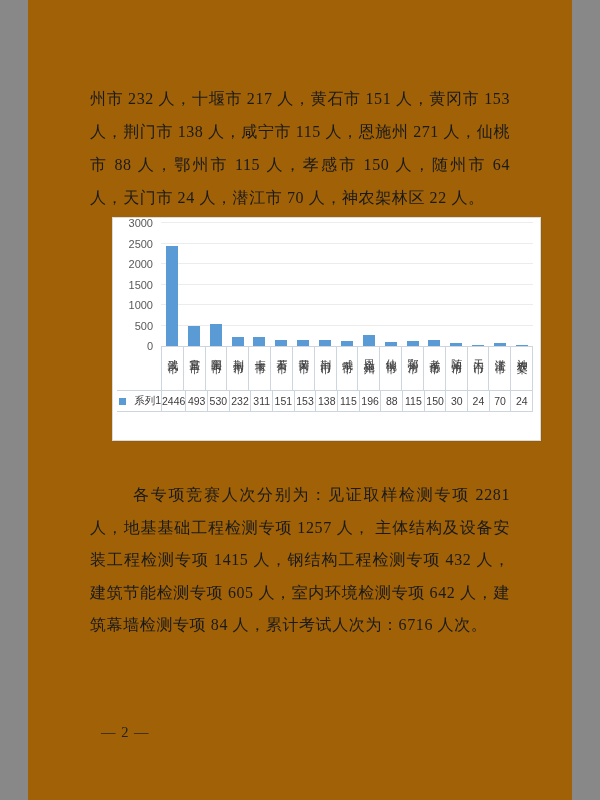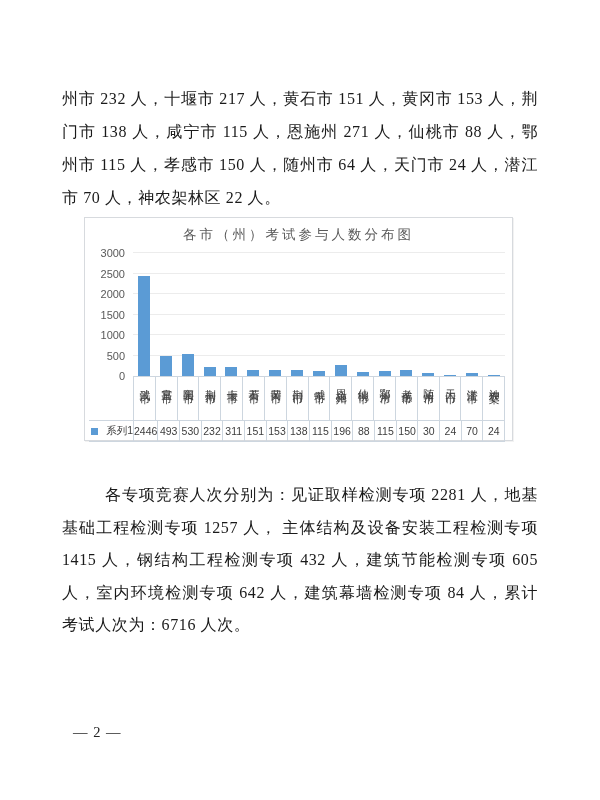--- a/index.html
+++ b/index.html
@@ -1,20 +1,20 @@
 <!DOCTYPE html>
 <html><head>
 <meta charset="utf-8">
 <style>
   html,body { margin:0; padding:0; background:#888; }
   .page {
     position:relative;
-    width:600px; height:800px;
+    width:544px; height:800px;
     margin:0 auto;
-    background:#ffffff;
+    background:#a16207;
     font-family:"Liberation Serif","DejaVu Serif",serif;
     color:#1a1a1a;
     overflow:hidden;
   }
   .para {
     position:absolute;
     left:62px; right:62px;
     margin:0;
     font-size:16px;
     line-height:33px;
@@ -139,21 +139,20 @@
   }
 </style>
 </head>
 <body>
 
 <div class="page">
 
   <p class="para para1">州市 232 人，十堰市 217 人，黄石市 151 人，黄冈市 153 人，荆门市 138 人，咸宁市 115 人，恩施州 271 人，仙桃市 88 人，鄂州市 115 人，孝感市 150 人，随州市 64 人，天门市 24 人，潜江市 70 人，神农架林区 22 人。</p>
 
   <figure class="chart">
-    <div class="chart-title" style="color: rgb(89, 89, 89);">各市（州）考试参与人数分布图</div>
 
     <div class="plot-row">
       <div class="y-axis">
         <div class="y-inner" id="y-inner">
             <div class="y-tick-label" style="bottom: 0%;">0</div>
             <div class="y-tick-label" style="bottom: 16.6667%;">500</div>
             <div class="y-tick-label" style="bottom: 33.3333%;">1000</div>
             <div class="y-tick-label" style="bottom: 50%;">1500</div>
             <div class="y-tick-label" style="bottom: 66.6667%;">2000</div>
             <div class="y-tick-label" style="bottom: 83.3333%;">2500</div>

